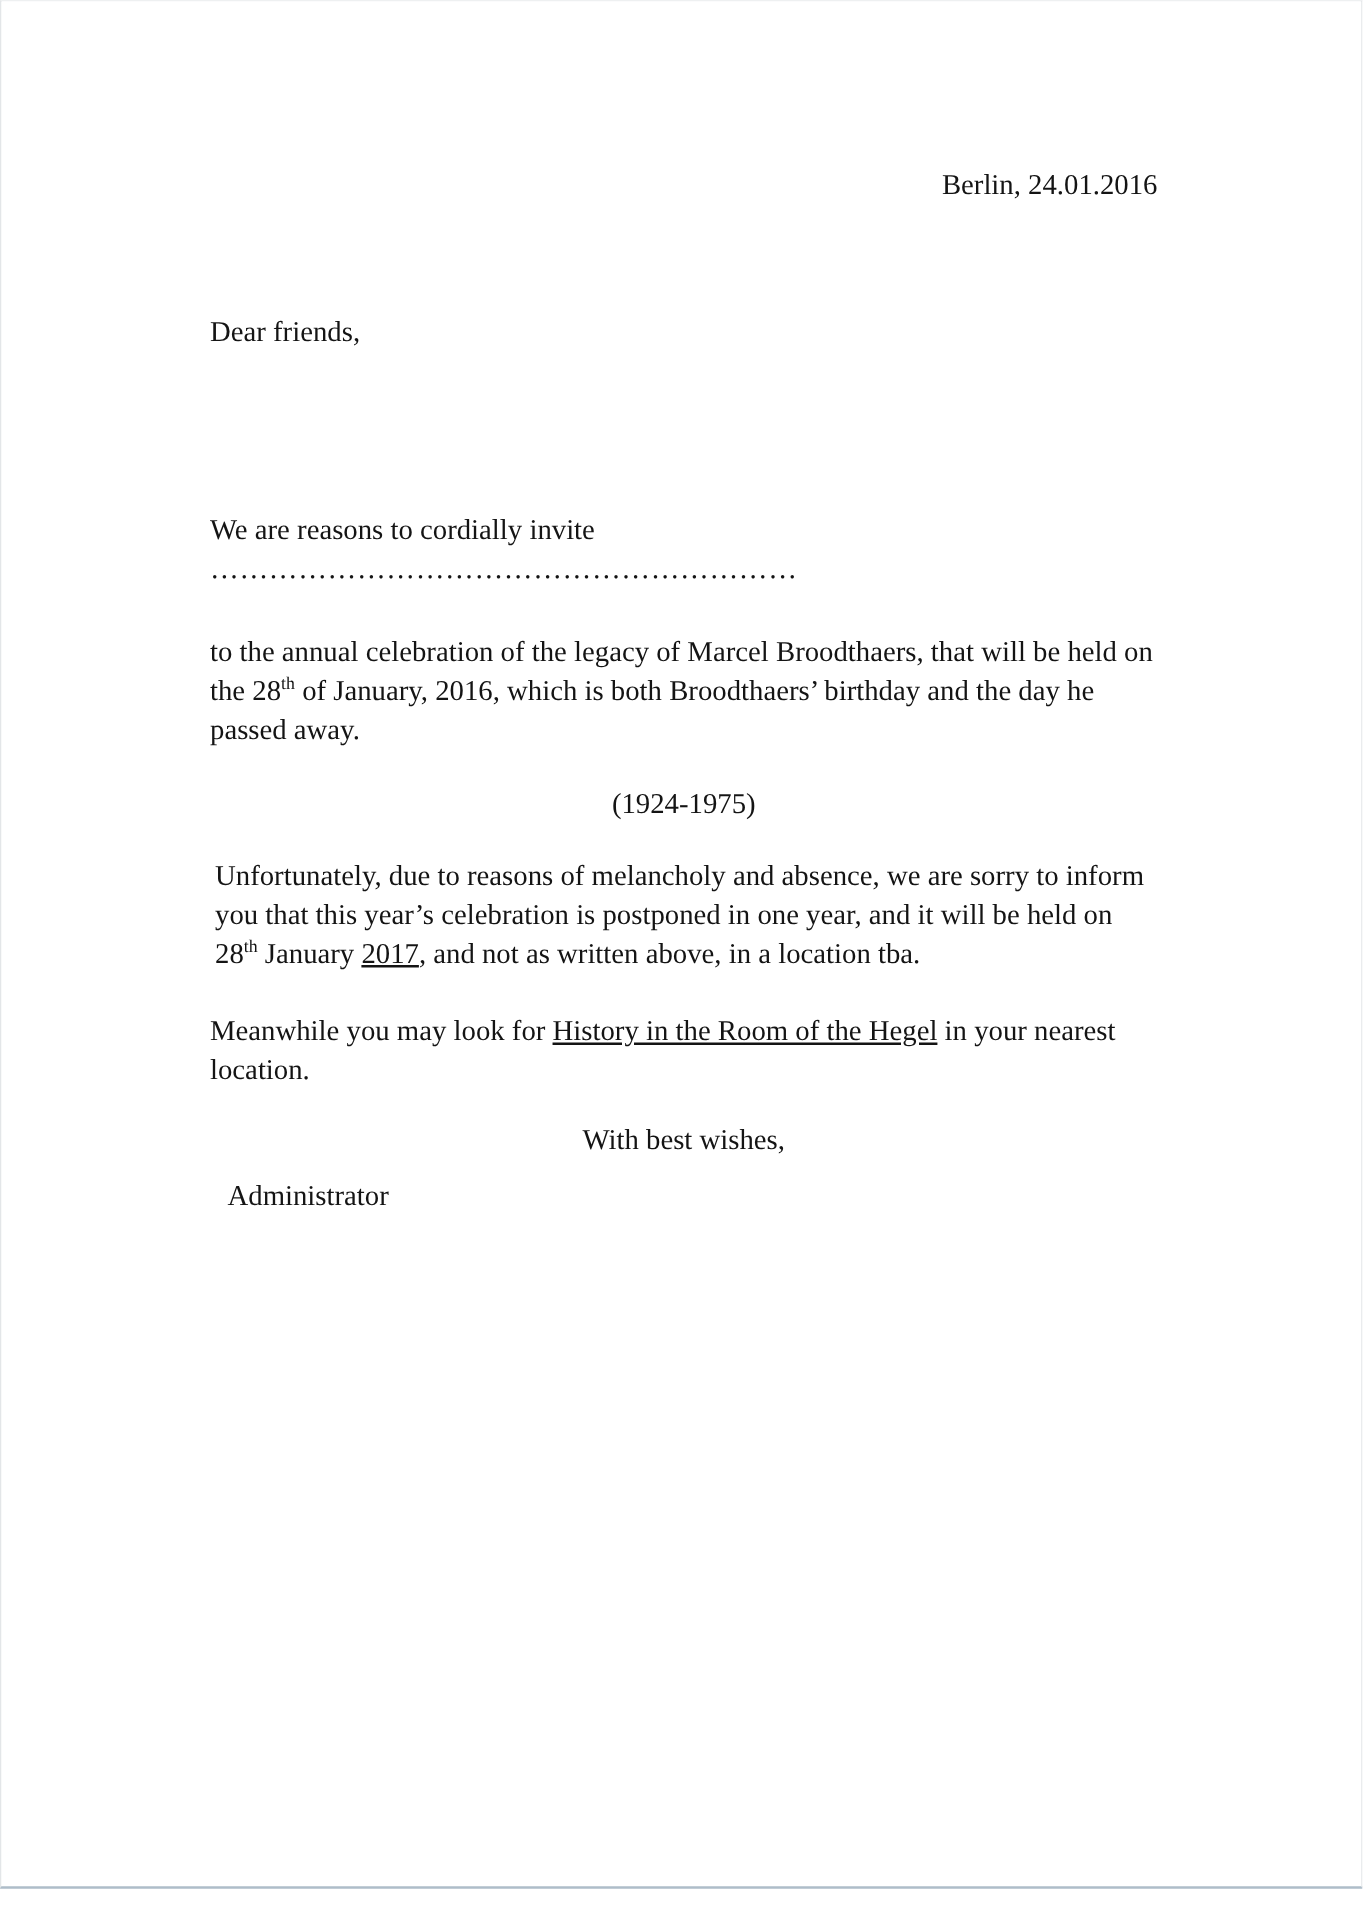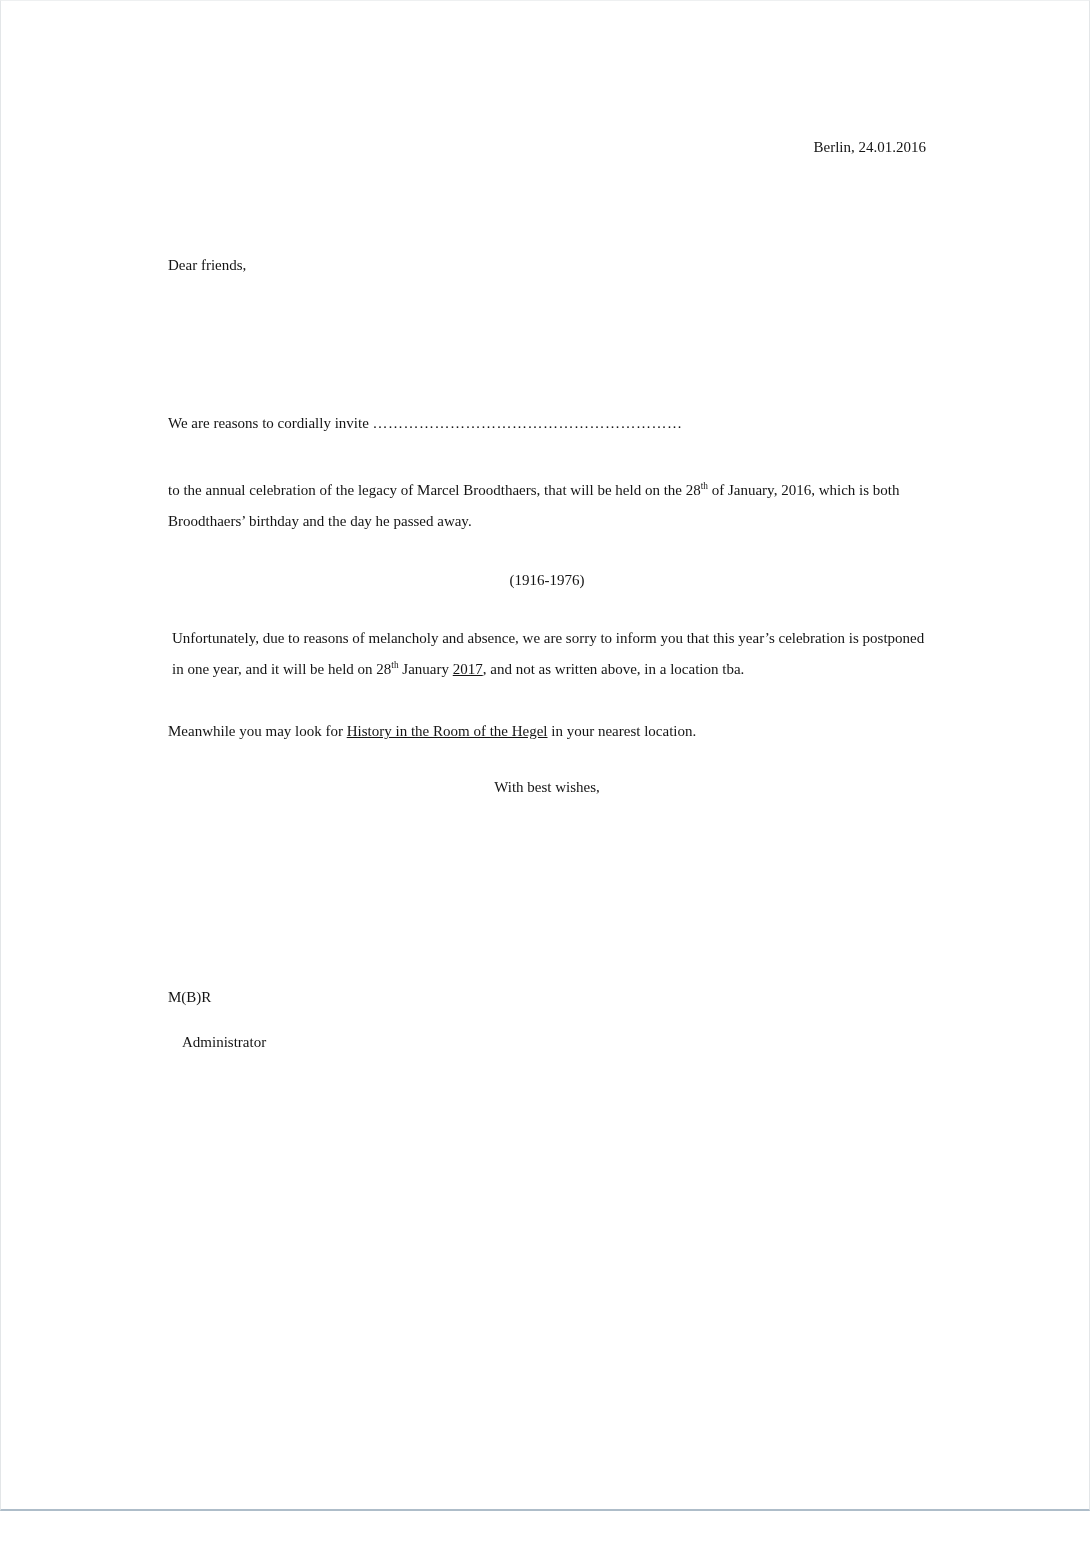--- a/index.html
+++ b/index.html
@@ -20,21 +20,21 @@
     border-top: 1px solid #eef0f1;
     border-bottom: 2px solid #aebdc9;
     box-sizing: content-box;
     overflow: hidden;
   }
   .content {
     position: absolute;
     left: 167px;
     top: 131px;
     width: 758px;
-    font-size: 15px;
+    font-size: 23px;
     line-height: 31px;
   }
   .date-line {
     text-align: right;
     margin: 0;
   }
   .salutation      { margin: 87px 0 0 0; }
   .invite-line     { margin: 127px 0 0 0; }
   .para-invitation { margin: 36px 0 0 0; }
   .life-dates      { margin: 28px 0 0 0; text-align: center; }
@@ -59,26 +59,25 @@
   <div class="content">
 
     <p class="date-line">Berlin, 24.01.2016</p>
 
     <p class="salutation">Dear friends,</p>
 
     <p class="invite-line"><span>We are reasons to cordially invite </span><span class="dots">……………………………………………………</span></p>
 
     <p class="para-invitation"><span>to the annual celebration of the legacy of Marcel Broodthaers, that will be held on the 28</span><sup class="th">th</sup><span> of January, 2016, which is both Broodthaers’ birthday and the day he passed away.</span></p>
 
-    <p class="life-dates">(1916-1976)</p>
+    <p class="life-dates">(1924-1975)</p>
 
     <p class="para-postpone"><span>Unfortunately, due to reasons of melancholy and absence, we are sorry to inform you that this year’s celebration is postponed in one year, and it will be held on 28</span><sup class="th">th</sup><span> January </span><span class="ul">2017</span><span>, and not as written above, in a location tba.</span></p>
 
 
     <p class="para-book"><span>Meanwhile you may look for </span><span class="ul">History in the Room of the Hegel</span><span> in your nearest location.</span></p>
 
     <p class="closing">With best wishes,</p>
 
-    <p class="sig-name">M(B)R</p>
     <p class="sig-title">Administrator</p>
 
   </div>
 </div>
 
 </body></html>

